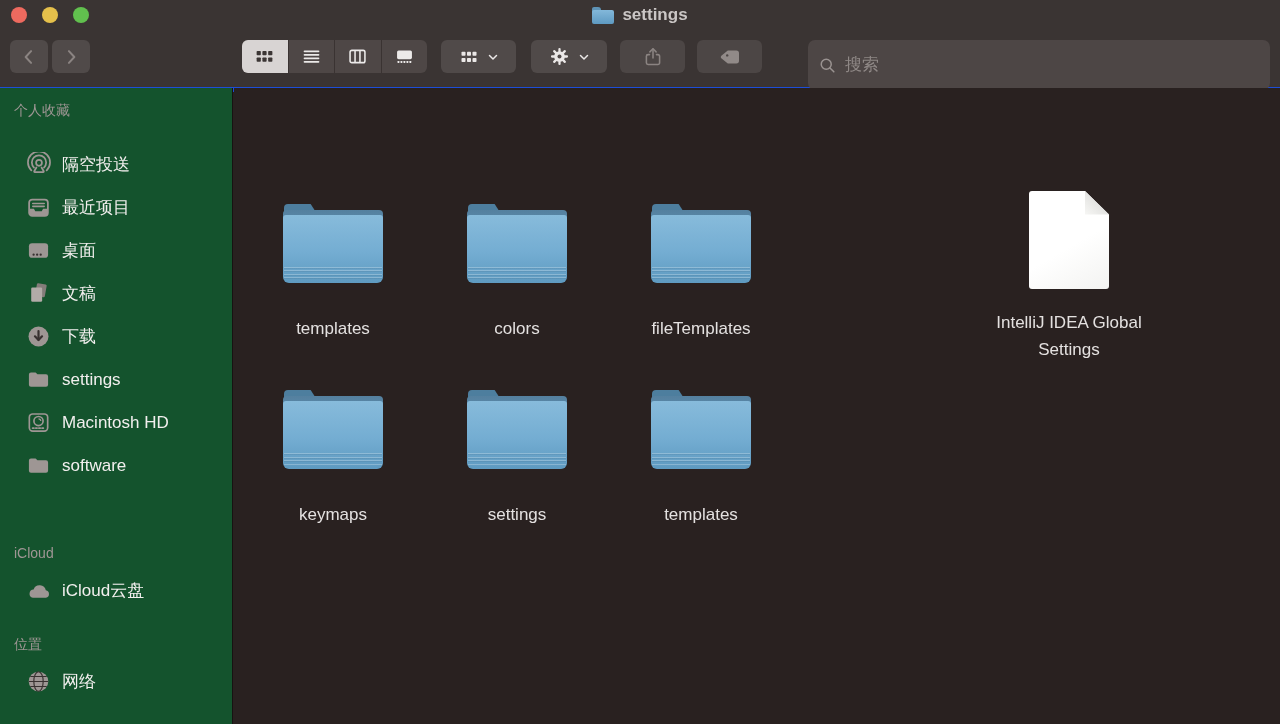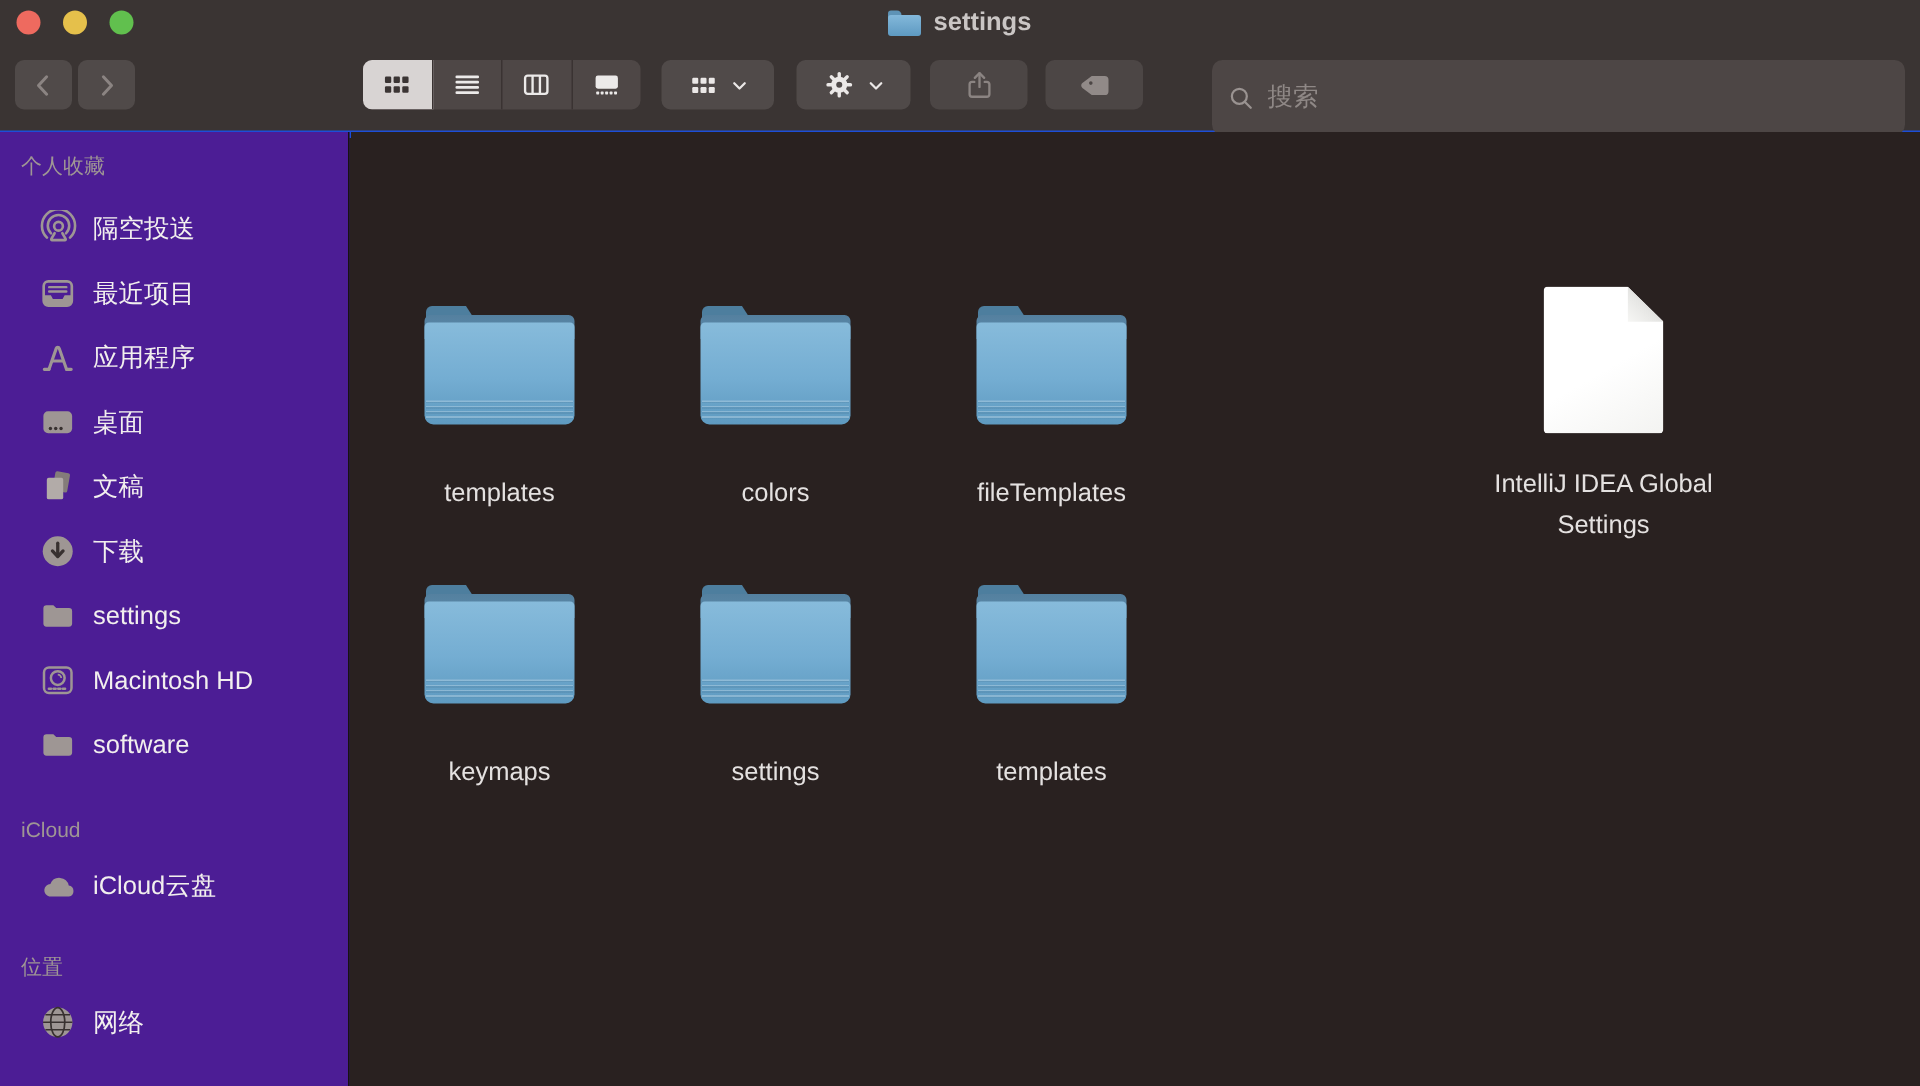--- a/index.html
+++ b/index.html
@@ -33,27 +33,27 @@
   .btn-gear{left:531px;width:76px;gap:8px;}
   .btn-share{left:620px;width:65px;color:#8b8482;background:#4c4645;}
   .btn-tag{left:697px;width:65px;color:#918a88;background:#4c4645;}
   .search{position:absolute;top:40px;left:808px;width:462px;height:50px;background:#4d4645;border-radius:7px;
     display:flex;align-items:center;padding:0 10px;box-sizing:border-box;gap:6px;}
   .search svg{flex:0 0 auto;color:#9a9391;}
   .search input{flex:1;background:transparent;border:none;outline:none;font-size:17px;color:#e8e5e4;font-family:"Liberation Sans",sans-serif;}
   .search input::placeholder{color:#8f8886;}
 
   
-  .sidebar{position:absolute;top:88px;left:0;width:233px;bottom:0;background:#4c1d95;border-right:1px solid #171212;box-sizing:border-box;}
+  .sidebar{position:absolute;top:88px;left:0;width:233px;bottom:0;background:#14532d;border-right:1px solid #171212;box-sizing:border-box;}
   .sec-header{position:absolute;left:14px;font-size:14px;font-weight:500;color:#9f9694;}
   .sh-fav{top:14px;}
   .sh-icloud{top:457px;}
   .sh-loc{top:548px;}
   .side-list{position:absolute;left:0;right:0;}
-  .sl-fav{top:43px;}
+  .sl-fav{top:55px;}
   .sl-icloud{top:481px;}
   .sl-loc{top:572px;}
   .side-item{height:43px;display:flex;align-items:center;padding-left:25px;gap:10px;color:#f2efee;font-size:17px;}
   .sicon{width:27px;height:27px;display:flex;align-items:center;justify-content:center;color:#9e9694;flex:0 0 auto;}
 
   
   .content{position:absolute;top:88px;left:234px;right:0;bottom:0;background:#292120;}
   .grid-item{position:absolute;width:184px;display:flex;flex-direction:column;align-items:center;}
   .gi-1{left:241px;top:116px;} .gi-2{left:425px;top:116px;} .gi-3{left:609px;top:116px;}
   .gi-4{left:977px;top:103px;} .gi-5{left:241px;top:302px;} .gi-6{left:425px;top:302px;} .gi-7{left:609px;top:302px;}
@@ -218,30 +218,20 @@
             <svg width="25" height="25" viewBox="0 0 24 24">
               <rect x="3" y="4.4" width="18" height="15.6" rx="3" fill="none" stroke="currentColor" stroke-width="1.7"></rect>
               <path d="M6.5 8.1 h11 M6.5 10.9 h11" stroke="currentColor" stroke-width="1.5" stroke-linecap="round" fill="none"></path>
               <path d="M3 13.3 h4.6 l1.3 2.3 h6.2 l1.3 -2.3 H21 v3.7 a3 3 0 0 1 -3 3 H6 a3 3 0 0 1 -3 -3 z" fill="currentColor"></path>
             </svg>
           </span>
         <span>最近项目</span>
       </div>
       <div class="side-item">
         <span class="sicon">
-            <svg width="25" height="25" viewBox="0 0 24 24" fill="none" stroke="currentColor" stroke-width="2" stroke-linecap="round" stroke-linejoin="round">
-              <path d="M6.4 19.4 L11.05 6 a1 1 0 0 1 1.9 0 L17.6 19.4"></path>
-              <path d="M8.5 14.1 h7"></path>
-              <path d="M3.4 19.4 h3 M17.6 19.4 h3"></path>
-            </svg>
-          </span>
-        <span>应用程序</span>
-      </div>
-      <div class="side-item">
-        <span class="sicon">
             <svg width="25" height="25" viewBox="0 0 24 24">
               <rect x="2.8" y="5" width="18.4" height="14" rx="3" fill="currentColor"></rect>
               <g fill="#383130">
                 <circle cx="7.3" cy="16" r="1.1"></circle>
                 <circle cx="10.7" cy="16" r="1.1"></circle>
                 <circle cx="14.1" cy="16" r="1.1"></circle>
               </g>
             </svg>
           </span>
         <span>桌面</span>

